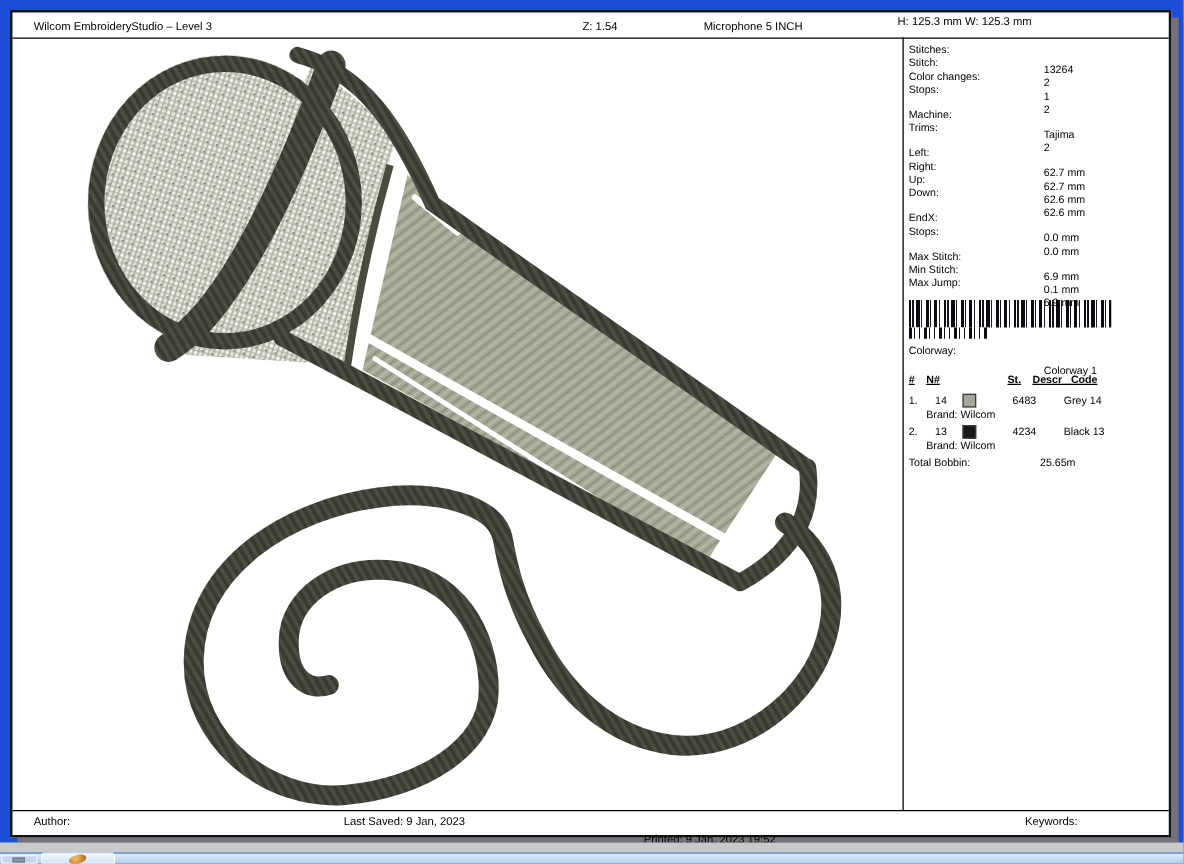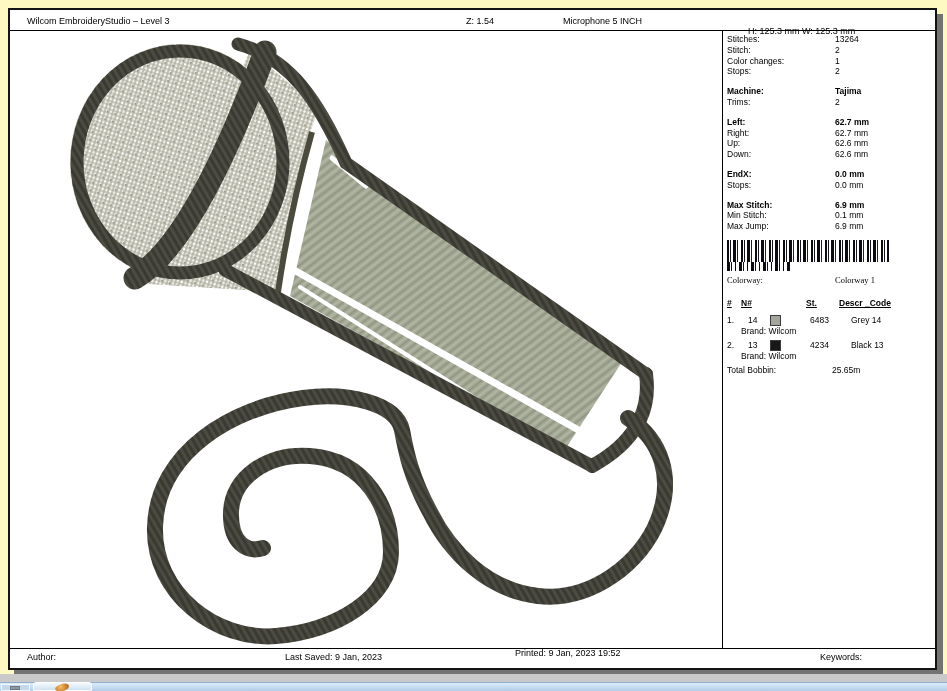--- a/index.html
+++ b/index.html
@@ -1,18 +1,18 @@
 <!DOCTYPE html>
 <html><head>
 <meta charset="utf-8">
 <style>
   * { margin:0; padding:0; box-sizing:border-box; }
   html,body { width:947px; height:691px; }
   body { font-family:"Liberation Sans", sans-serif; background:#a9a9a9; position:relative; overflow:hidden; }
-  .screen { position:absolute; left:0; top:0; width:947px; height:691px; background:#fef9c3; }
+  .screen { position:absolute; left:0; top:0; width:947px; height:691px; background:#1d4ed8; }
 
   
   .page { position:absolute; left:8px; top:8px; width:929px; height:662px; background:#ffffff; border:2px solid #141414; }
   .shadow-right  { position:absolute; left:937px; top:14px; width:6px; height:656px; background:#737373; }
   .shadow-bottom { position:absolute; left:14px; top:670px; width:929px; height:4px; background:#737373; }
 
   
   .below-strip { position:absolute; left:0; top:674px; width:947px; height:8px; background:#c9c9c9; }
   .taskbar { position:absolute; left:0; top:682px; width:947px; height:9px;
              background:linear-gradient(#dcebf8,#b2cde8); border-top:1px solid #8fb0cf; }
@@ -24,32 +24,32 @@
            background:radial-gradient(circle at 40% 35%, #f4bc6b, #c97a20 70%, #9c5a12);
            border-radius:60% 45% 55% 50%; transform:rotate(-12deg); }
 
   
   .ptext { position:absolute; font-size:9px; color:#000; white-space:nowrap; letter-spacing:0; }
   .hline { position:absolute; background:#000; }
 
   
   .panel { position:absolute; left:717px; top:24px; width:206px; font-size:8.5px; color:#000; }
   .prow { position:relative; height:10.8px; line-height:10.8px; }
-  .prow .val { position:absolute; left:108px; top:0; }
-  .prow.gap { margin-top:9px;font-weight:bold; }
+  .prow .val { position:absolute; left:108px; top:16px; }
+  .prow.gap { margin-top:9px; }
   .barcode1 { margin-top:8px; width:162px; height:22px;
     background:repeating-linear-gradient(90deg,#0a0a12 0 2px,#fff 2px 3px,#14141c 3px 4px,#fff 4px 6px,#0a0a12 6px 9px,#fff 9px 10px,#20202a 10px 11px,#fff 11px 14px); }
   .barcode2 { width:64px; height:9px;
     background:repeating-linear-gradient(90deg,#0a0a12 0 3px,#fff 3px 4px,#14141c 4px 5px,#fff 5px 8px,#0a0a12 8px 9px,#fff 9px 12px); }
-  .colorway-row { margin-top:4px;font-family:Liberation Serif, serif; }
+  .colorway-row { margin-top:4px; }
 
   .ttable { margin-top:12px; position:relative; }
   .thead { position:relative; height:14px; font-weight:bold; }
   .thead span { position:absolute; top:0; text-decoration:underline; }
-  .th-hash { left:0; } .th-n { left:14px; } .th-st { left:79px; } .th-descr { left:112px; }
+  .th-hash { left:0; } .th-n { left:14px; } .th-st { left:79px; } .th-descr { left:99px; }
   .trow { position:relative; height:11px; line-height:11px; margin-top:3px; }
   .trow .c-num { position:absolute; left:0; }
   .trow .c-n { position:absolute; left:21px; }
   .trow .c-swatch { position:absolute; left:43px; top:0; width:11px; height:11px; border:1px solid #3c3c3c; }
   .trow .c-st { position:absolute; left:56px; width:46px; text-align:right; }
   .trow .c-descr { position:absolute; left:124px;text-align:center; }
   .brow { position:relative; height:11px; line-height:11px; padding-left:14px; }
   .totrow { position:relative; height:11px; line-height:11px; margin-top:3px; }
   .totrow .val { position:absolute; left:105px; }
 
@@ -61,21 +61,21 @@
 <div class="screen">
 
   <div class="shadow-right"></div>
   <div class="shadow-bottom"></div>
 
   <div class="page">
 
     <div class="ptext" style="left:17px; top:6px;">Wilcom EmbroideryStudio – Level 3</div>
     <div class="ptext" style="left:456px; top:6px;">Z: 1.54</div>
     <div class="ptext" style="left:553px; top:6px;">Microphone 5 INCH</div>
-    <div class="ptext" style="left:708px; top:16px;margin-left:30px;">H: 125.3 mm   W: 125.3 mm</div>
+    <div class="ptext" style="left:708px; top:2px;">H: 125.3 mm   W: 125.3 mm</div>
     <div class="hline" style="left:0; top:20px; width:925px; height:1px;"></div>
 
     <div class="hline" style="left:712px; top:20px; width:1px; height:618px;"></div>
 
     <svg class="canvas-svg" viewBox="10 30 712 618">
       <defs>
         <pattern id="p-mesh" width="8" height="8" patternUnits="userSpaceOnUse" patternTransform="rotate(18)">
           <rect width="8" height="8" fill="#efeee6"></rect>
           <path d="M0 2 H8 M0 6 H8" stroke="#c3c3b5" stroke-width="1.6"></path>
           <path d="M2 0 V8 M6 0 V8" stroke="#a9a99b" stroke-width="1.3"></path>
@@ -181,22 +181,22 @@
 
         <div class="totrow">
           <span>Total Bobbin:</span>
           <span class="val">25.65m</span>
         </div>
       </div>
     </div>
 
     <div class="hline" style="left:0; top:638px; width:925px; height:1px;"></div>
     <div class="ptext" style="left:17px; top:642px;">Author:</div>
-    <div class="ptext" style="left:275px; top:642px;">Last Saved:  9 Jan, 2023</div>
-    <div class="ptext" style="left:505px; top:638px;">Printed:  9 Jan, 2023 19:52</div>
+    <div class="ptext" style="left:265px; top:642px;">Last Saved:  9 Jan, 2023</div>
+    <div class="ptext" style="left:505px; top:656px;">Printed:  9 Jan, 2023 19:52</div>
     <div class="ptext" style="left:810px; top:642px;">Keywords:</div>
   </div>
 
   <div class="below-strip"></div>
   <div class="taskbar"></div>
   <div class="tab-a">
     <span class="mini-rect"></span>
   </div>
   <div class="tab-b">
     <span class="orange-blob"></span>

